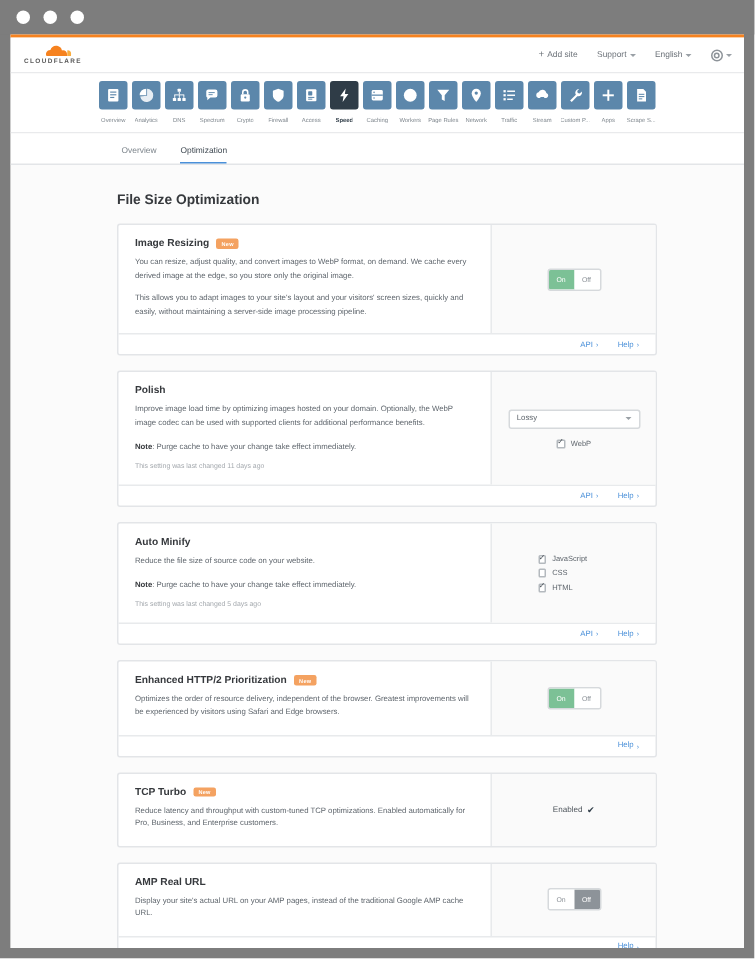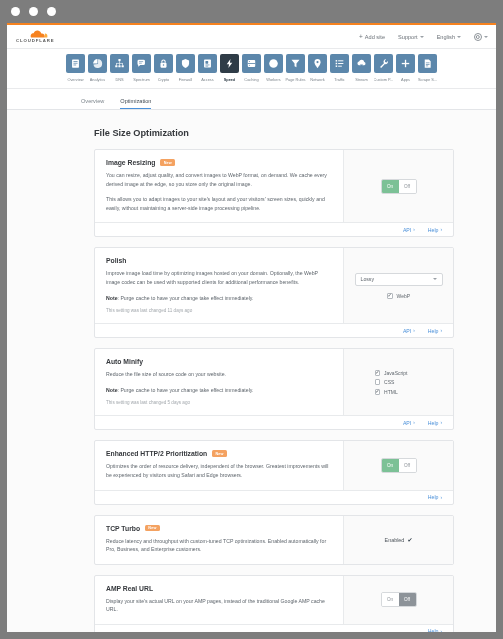--- a/index.html
+++ b/index.html
@@ -115,21 +115,21 @@
     font-size: 5.6px; color: #7d858c;
     padding-bottom: 4px; cursor: pointer;
     border-bottom: 1.6px solid transparent;
   }
   .subtab.active { color: #404a53; border-bottom-color: #4a90d9; }
 
   
   .main {
     flex: 1 1 auto; overflow: hidden;
     background: #fbfbfb;
-    padding: 18px 0 0 16px;
+    padding: 18px 0 0 0;
   }
   .page-title {
     font-size: 9.2px; font-weight: bold; color: #36393d;
     margin: 0 0 11px 71px;
   }
 
   
   .card {
     width: 360px; margin: 0 0 10px 71px;
     background: #ffffff;

